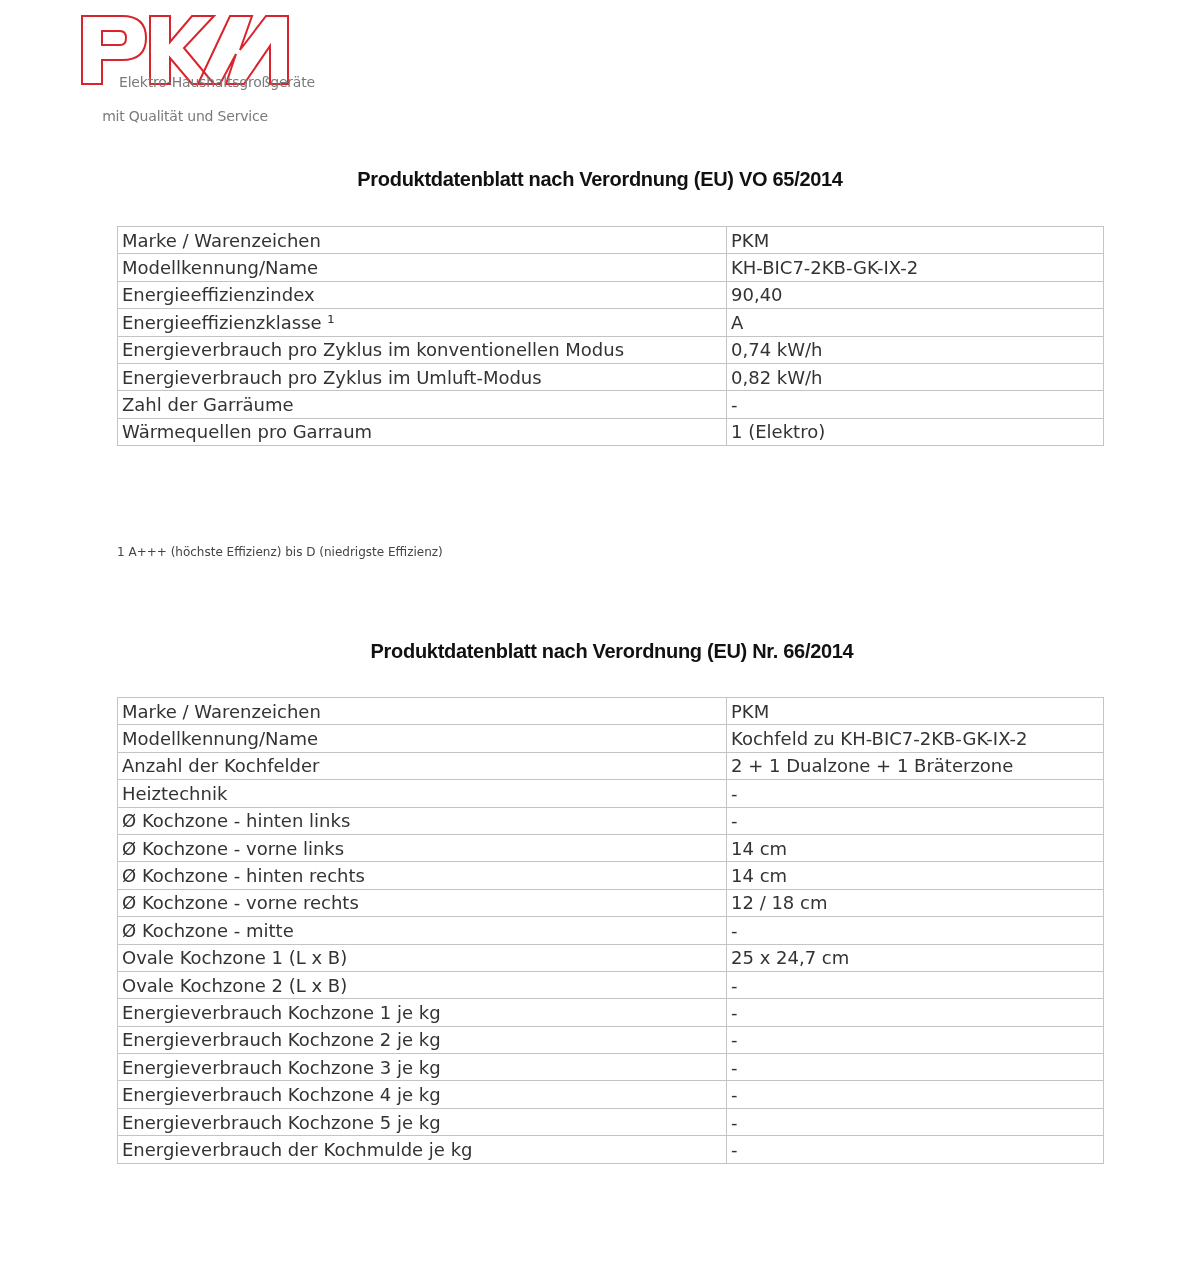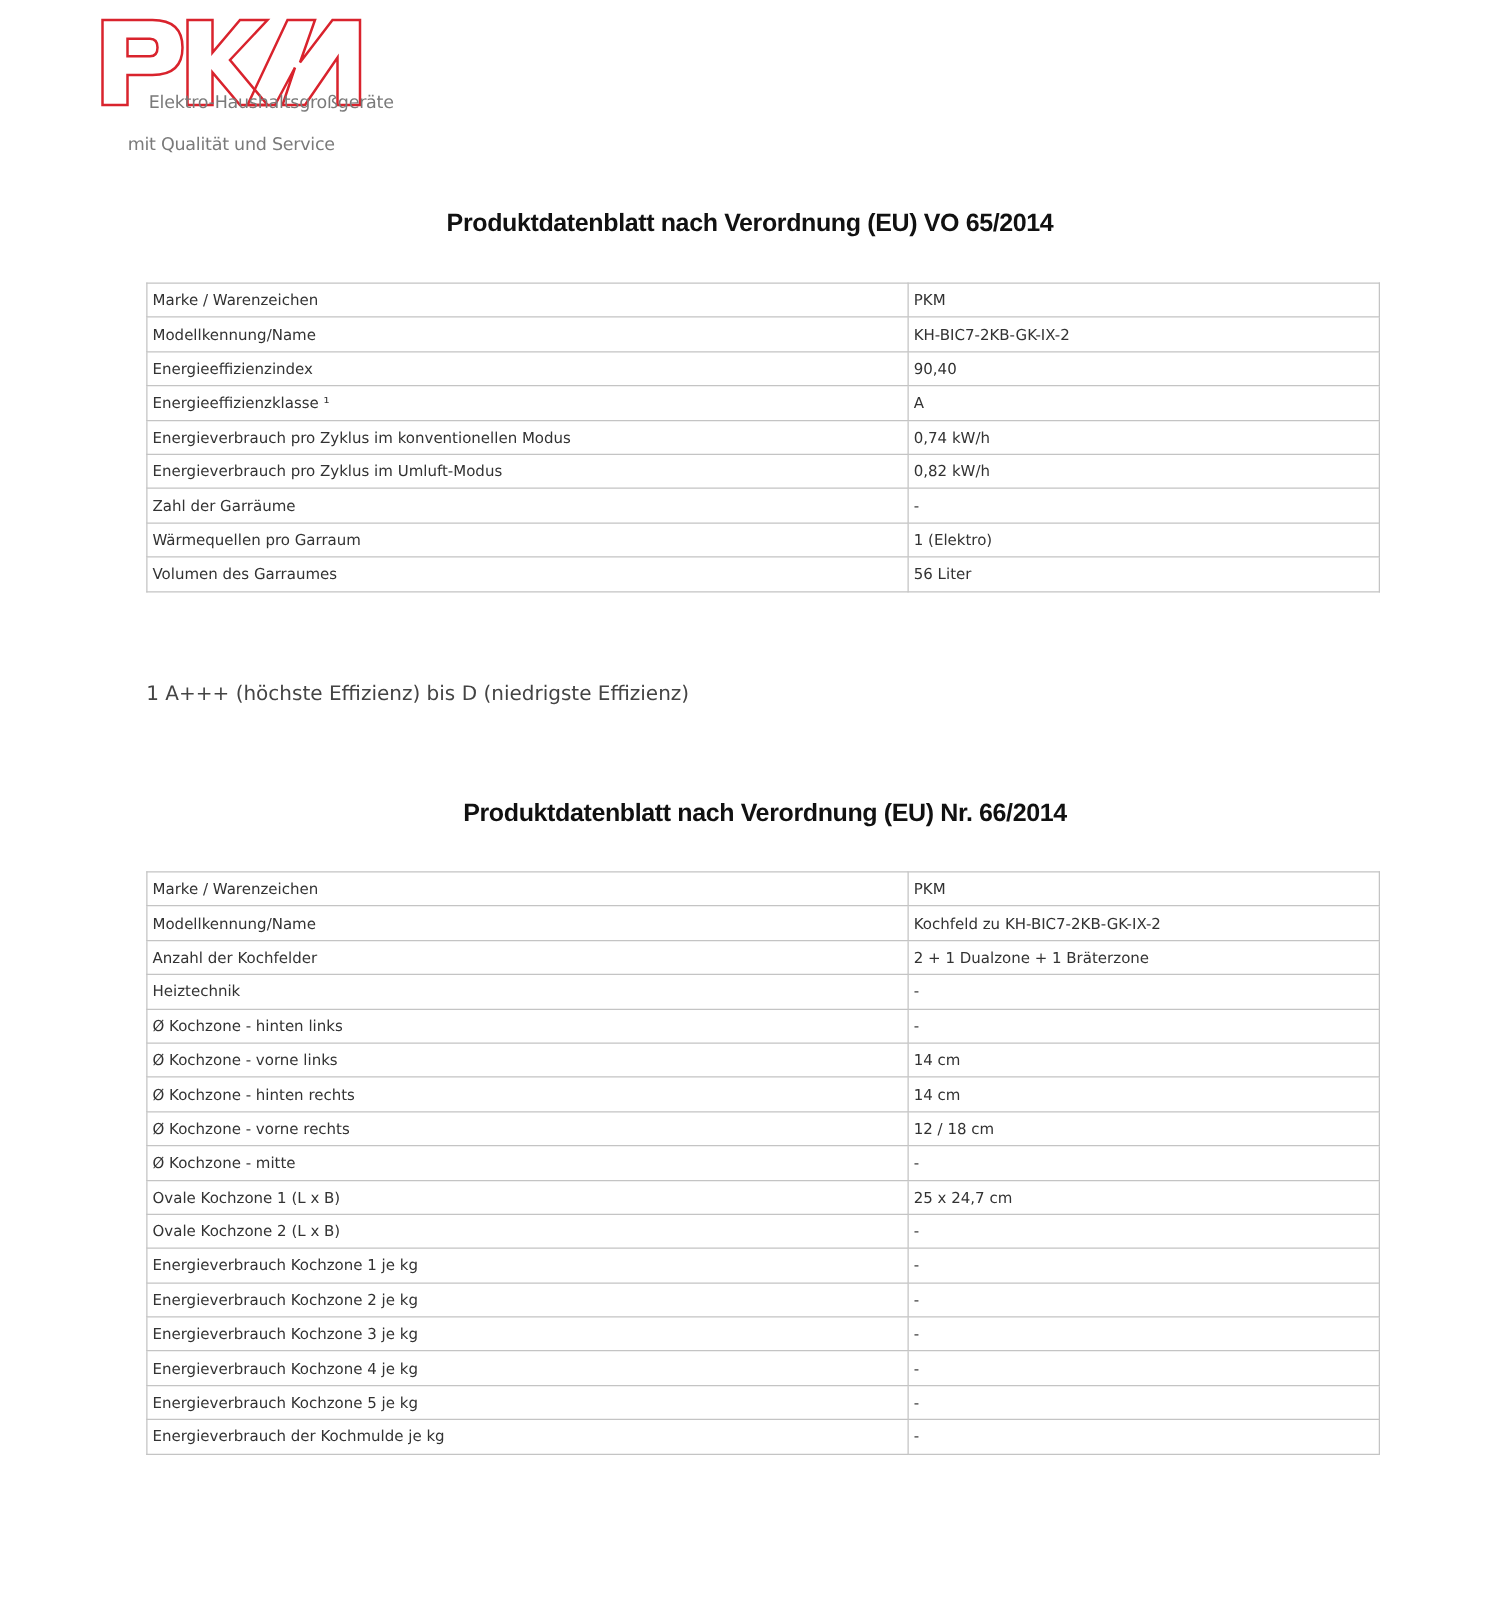--- a/index.html
+++ b/index.html
@@ -5,26 +5,26 @@
     html, body { margin: 0; padding: 0; background: #ffffff; }
     body { width: 1200px; height: 1288px; position: relative; font-family: "DejaVu Sans", sans-serif; color: #2b2b2b; overflow: hidden; }
     .logo { position: absolute; left: 80px; top: 14px; width: 210px; height: 112px; }
     .logo svg { display: block; }
     .logo-text { position: absolute; left: 0; width: 210px; text-align: center; font-family: "DejaVu Sans", sans-serif; font-size: 14px; color: #7a7a7a; white-space: nowrap; letter-spacing: -0.2px; }
     .logo-line1 { top: 60px; margin-left: 32px; }
     .logo-line2 { top: 94px; }
     .heading { position: absolute; left: 0; width: 1200px; text-align: center; font-family: "Liberation Sans", sans-serif; font-size: 20px; font-weight: bold; color: #111; letter-spacing: -0.3px; }
     .h1 { top: 168px; }
     .h2 { top: 640px; padding-left: 12px; }
-    table.sheet { position: absolute; left: 117px; width: 987px; border-collapse: collapse; font-family: "DejaVu Sans", sans-serif; font-size: 12px; color: #333; }
+    table.sheet { position: absolute; left: 117px; width: 987px; border-collapse: collapse; font-family: "DejaVu Sans", sans-serif; font-size: 18px; color: #333; }
     table.sheet td { border: 1px solid #c4c4c4; height: 27.4px; padding: 0 4px; box-sizing: border-box; vertical-align: middle; white-space: nowrap; }
     table.sheet td.lbl { width: 609px; }
     .t1 { top: 226px; }
     .t2 { top: 697px; }
-    .footnote { position: absolute; left: 117px; top: 545px; font-family: "DejaVu Sans", sans-serif; font-size: 16px; color: #444; }
+    .footnote { position: absolute; left: 117px; top: 545px; font-family: "DejaVu Sans", sans-serif; font-size: 12px; color: #444; }
   </style>
 </head>
 <body>
 
 <div class="logo">
   <svg width="210" height="72" viewBox="0 0 210 72">
     <g fill="none" stroke="#d9232d" stroke-width="2" stroke-linejoin="miter">
 
       <path d="M2 2 H42 Q66 2 66 24 Q66 46 42 46 H22 V70 H2 Z M22 17 V31 H40 Q46 31 46 24 Q46 17 40 17 Z"></path>
 
@@ -65,24 +65,20 @@
         <td class="lbl">Energieverbrauch pro Zyklus im Umluft-Modus</td>
         <td>0,82 kW/h</td>
       </tr>
     <tr>
         <td class="lbl">Zahl der Garräume</td>
         <td>-</td>
       </tr>
     <tr>
         <td class="lbl">Wärmequellen pro Garraum</td>
         <td>1 (Elektro)</td>
-      </tr>
-    <tr>
-        <td class="lbl">Volumen des Garraumes</td>
-        <td>56 Liter</td>
       </tr>
   </tbody>
 </table>
 
 <div class="footnote">1 A+++ (höchste Effizienz) bis D (niedrigste Effizienz)</div>
 
 <div class="heading h2">Produktdatenblatt nach Verordnung (EU) Nr. 66/2014</div>
 
 <table class="sheet t2">
   <tbody>

